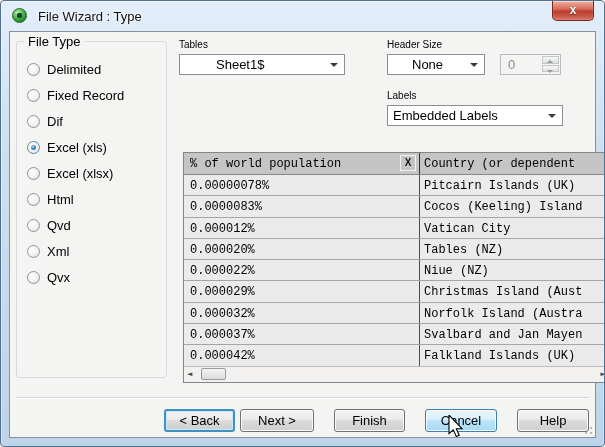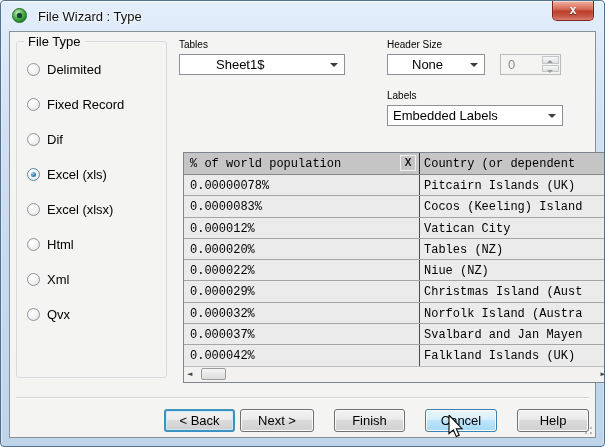--- a/index.html
+++ b/index.html
@@ -22,21 +22,21 @@
     background:linear-gradient(#efb0a0 0%, #d9705c 40%, #bc3f2d 55%, #c65847 80%, #d8796a 100%);
     border:1px solid #7e241b;border-top:1px solid #9e5047;border-radius:0 0 5px 5px;
     color:#fff;font-size:12px;font-weight:bold;text-align:center;line-height:19px;cursor:default;
     box-shadow:inset 0 1px 0 rgba(255,255,255,.45), inset 0 0 2px rgba(255,255,255,.3);
     text-shadow:0 1px 1px rgba(0,0,0,.55);}
   
   .client{position:absolute;left:8px;top:30px;right:8px;bottom:8px;background:#f4f4f3;border:1px solid #8a9196;}
   
   .groupbox{position:absolute;left:6px;top:9px;width:151px;height:337px;border:1px solid #d7dbdf;border-radius:3px;}
   .groupbox-legend{position:absolute;top:-8px;left:7px;background:#f4f4f3;padding:0 4px;font-size:13px;color:#000;}
-  .radio-list{position:absolute;left:10px;top:19px;display:flex;flex-direction:column;gap:19px;}
+  .radio-list{position:absolute;left:10px;top:19px;display:flex;flex-direction:column;gap:10px;}
   .radio-row{display:flex;align-items:center;height:16px;cursor:default;}
   .radio-circle{width:13px;height:13px;border-radius:50%;border:1px solid #8f9498;
     background:radial-gradient(circle at 35% 30%, #ffffff 0%, #f2f2f2 55%, #d9dadb 100%);
     margin-right:7px;position:relative;flex:0 0 auto;}
   .radio-circle.selected{border-color:#5d8ba8;}
   .radio-circle.selected::after{content:"";position:absolute;left:3px;top:3px;width:5px;height:5px;border-radius:50%;
     background:radial-gradient(circle at 35% 30%, #9cd4ec 0%, #3a84ad 55%, #1c5878 100%);}
   .radio-label{font-size:13px;color:#000;white-space:nowrap;}
   
   .field-label{position:absolute;font-size:10px;color:#000;white-space:nowrap;}
@@ -139,20 +139,24 @@
   <div class="radio-row">
     <span class="radio-circle"></span>
     <span class="radio-label">Excel (xlsx)</span>
   </div>
 
   <div class="radio-row">
     <span class="radio-circle"></span>
     <span class="radio-label">Html</span>
   </div>
 
+  <div class="radio-row">
+    <span class="radio-circle"></span>
+    <span class="radio-label">Qvd</span>
+  </div>
 
   <div class="radio-row">
     <span class="radio-circle"></span>
     <span class="radio-label">Xml</span>
   </div>
 
   <div class="radio-row">
     <span class="radio-circle"></span>
     <span class="radio-label">Qvx</span>
   </div>

